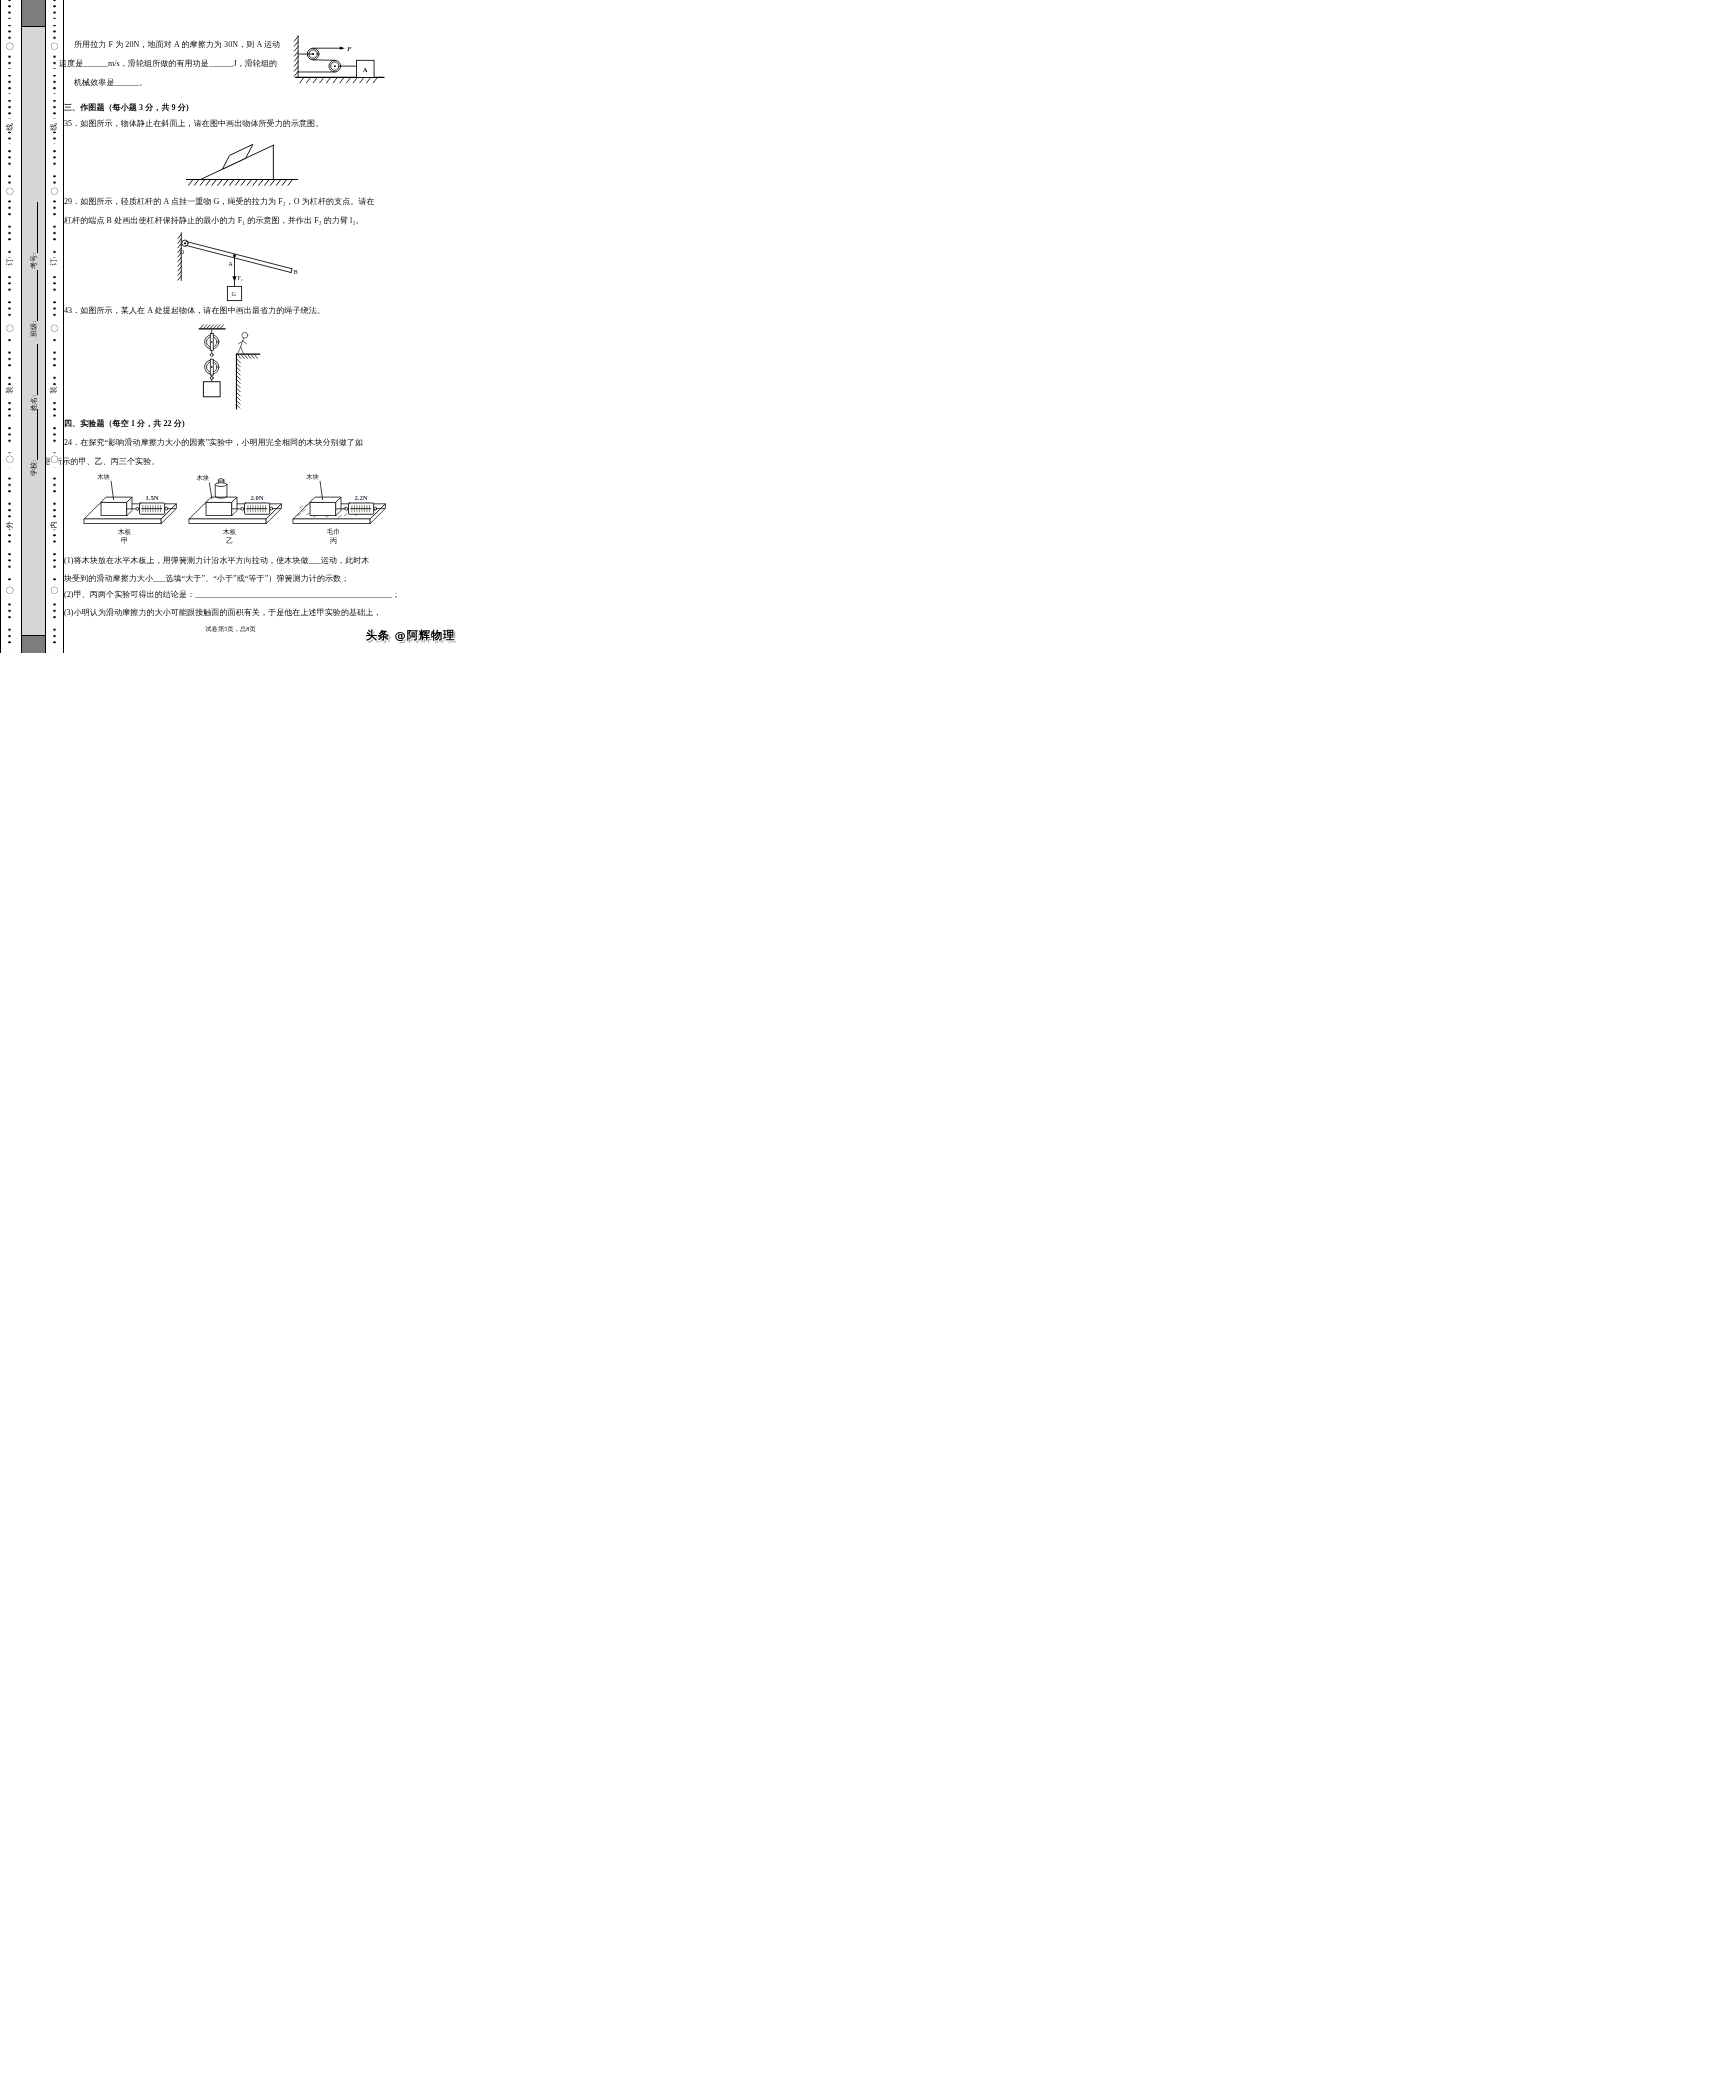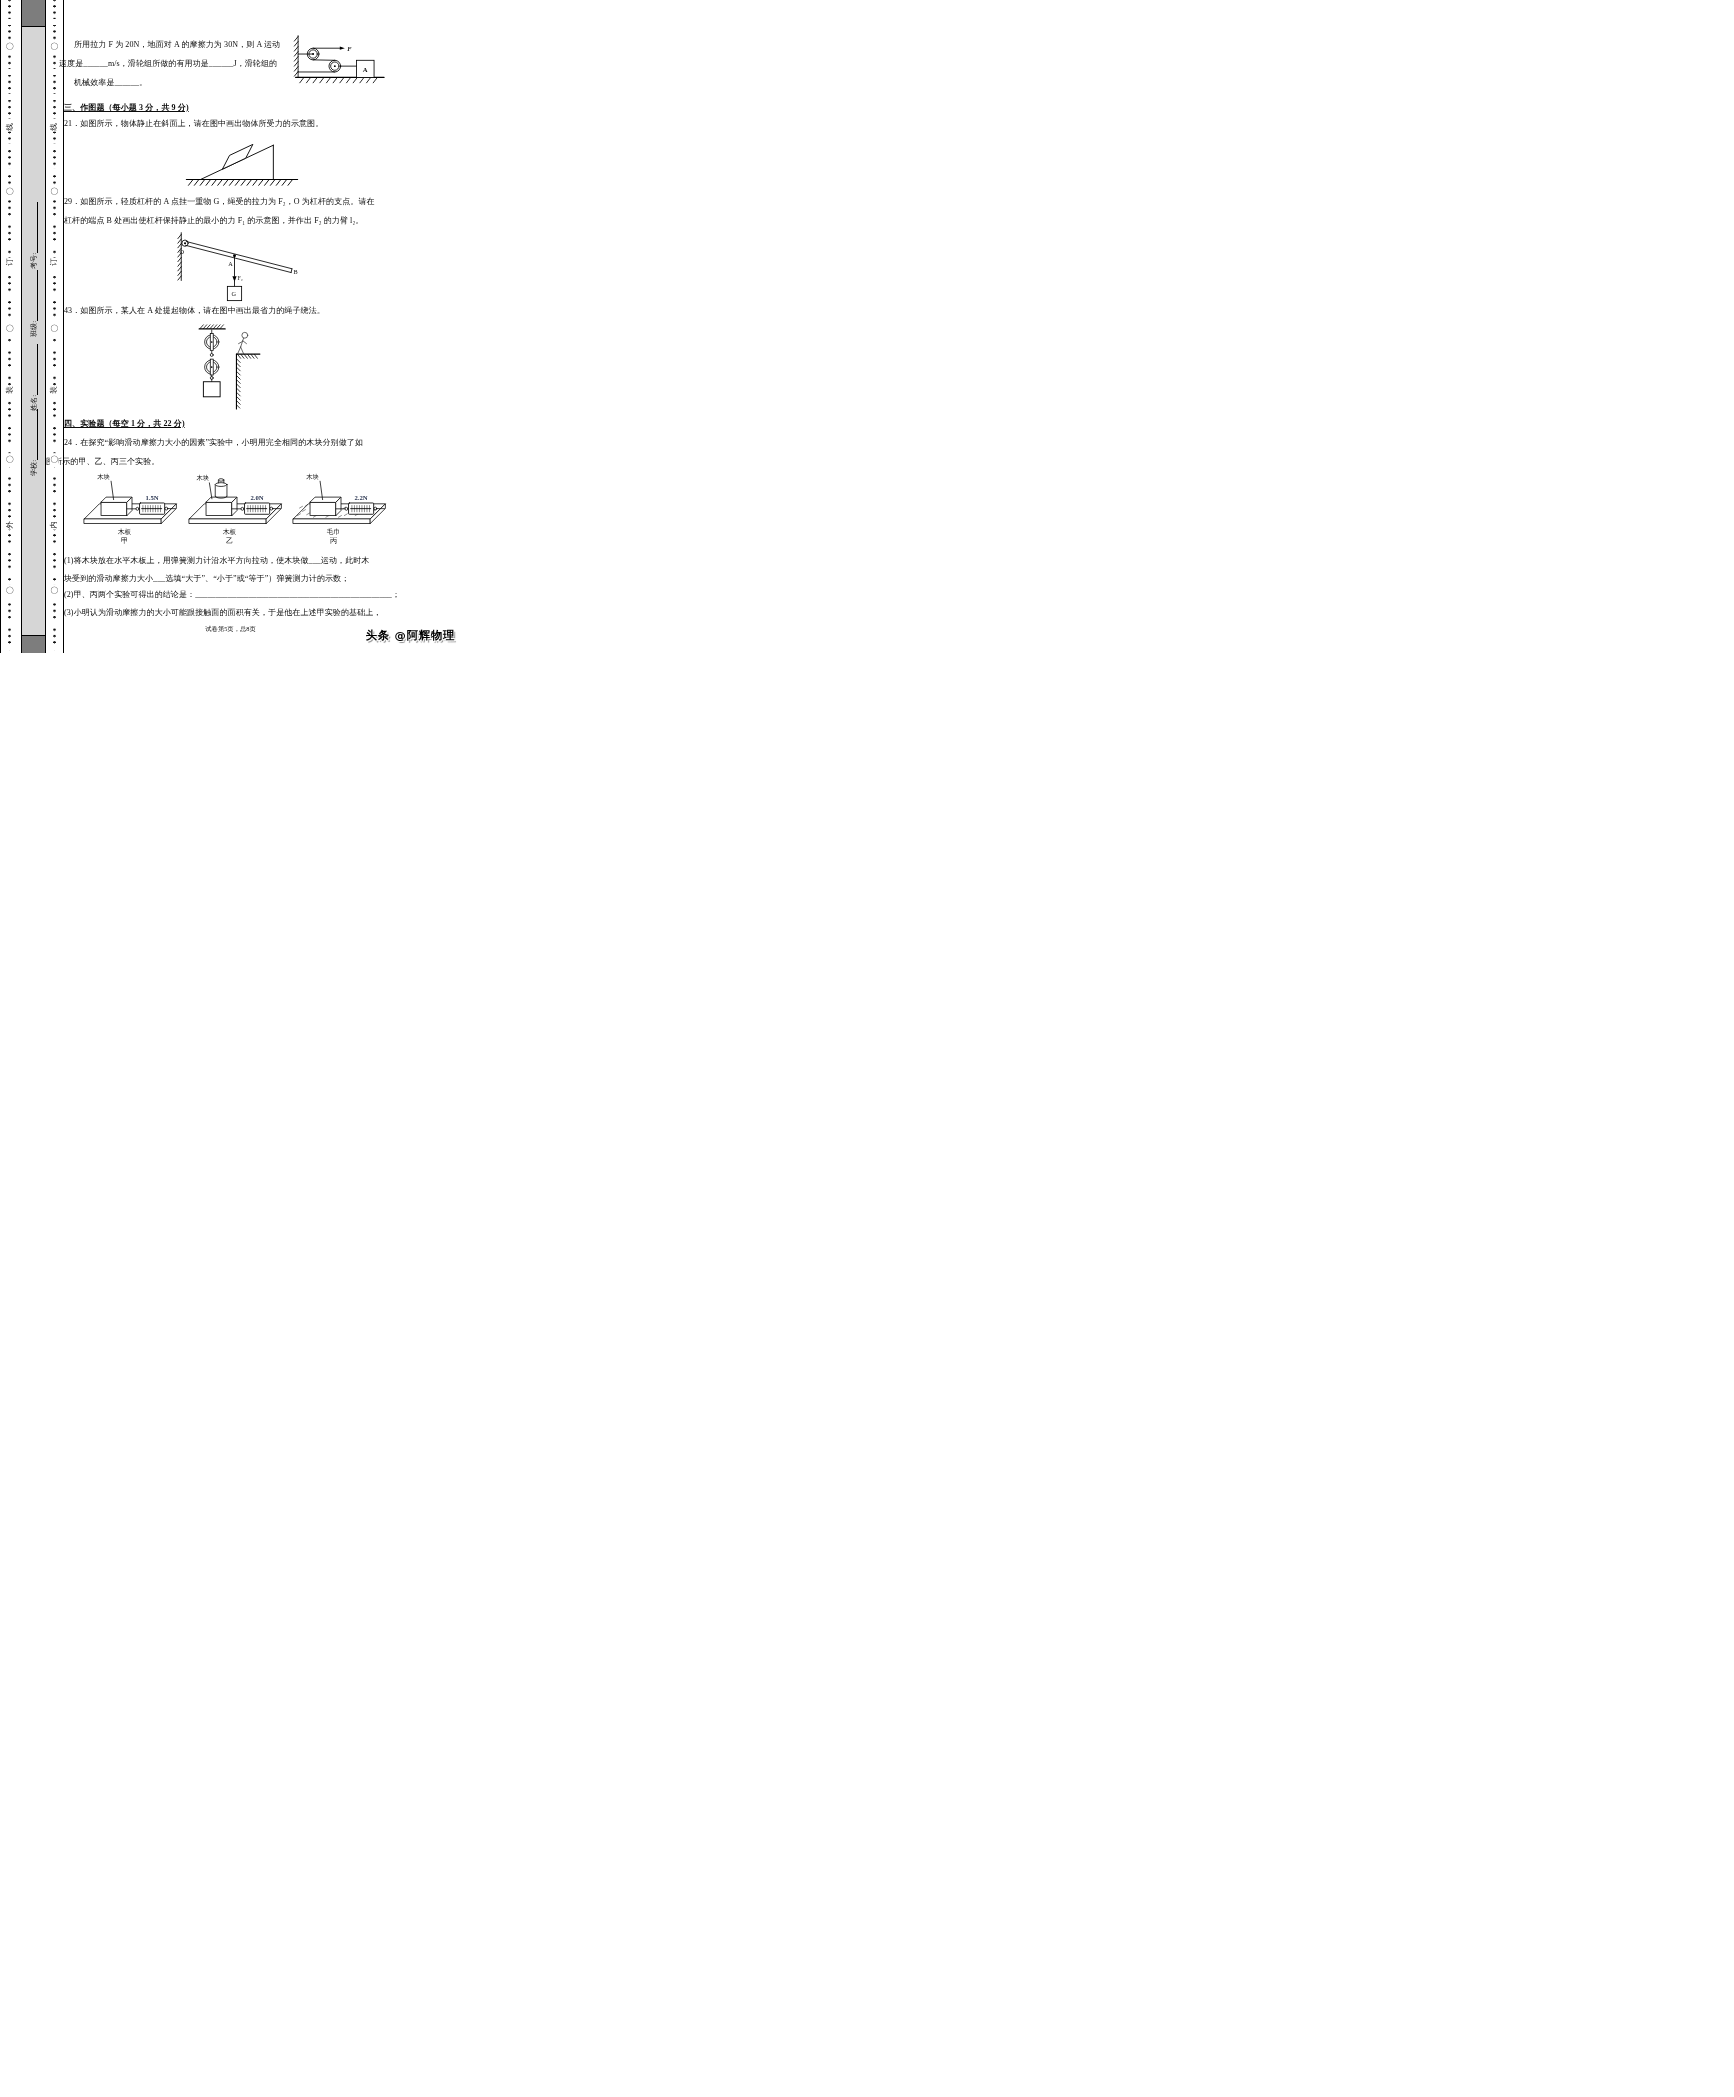--- a/index.html
+++ b/index.html
@@ -17,21 +17,21 @@
   .mcircle{transform:translate(-50%,-50%);font-size:8px;padding:2.9px 0.4px;}
   
   .band{position:absolute;top:0;bottom:0;left:22px;width:23.5px;background:#d6d6d6;}
   .band-top{position:absolute;top:0;left:0;right:0;height:26px;background:#7d7d7d;border-bottom:1.3px solid #000;}
   .band-bot{position:absolute;bottom:0;left:0;right:0;height:17px;background:#7d7d7d;border-top:1.3px solid #000;}
   .vfield{position:absolute;left:50%;width:84px;transform:translate(-50%,-50%) rotate(-90deg);
     display:flex;align-items:flex-end;font-size:7.1px;white-space:nowrap;z-index:2;color:#111;}
   .vfield .blank{width:51px;border-bottom:0.8px solid #000;height:0.8px;margin-bottom:1.3px;}
   
   .tl{position:absolute;white-space:nowrap;font-size:8px;letter-spacing:0.1px;}
-  .bold{font-weight:700;text-decoration:underline;}
+  .bold{font-weight:700;}
   .diag{position:absolute;}
   .footer{position:absolute;left:0;right:0;top:625px;text-align:center;font-size:6.3px;}
   .watermark{position:absolute;right:5.9px;top:628px;font-size:11.3px;font-weight:700;letter-spacing:0.8px;
     font-family:"DejaVu Sans","Liberation Sans",sans-serif;color:#000;
     text-shadow:-0.8px -0.8px 0 #fff,0.8px -0.8px 0 #fff,-0.8px 0.8px 0 #fff,0.8px 0.8px 0 #fff,1.7px 2.1px 0.8px rgba(0,0,0,.45);}
   svg text{fill:#111;font-family:"Liberation Serif","DejaVu Serif","DejaVu Sans",serif;}
   .reading{fill:#2a3550;font-weight:600;}
 </style>
 </head>
 <body>
@@ -131,21 +131,21 @@
       <rect x="156" y="63" width="42" height="41" fill="#fff"></rect>
     </g>
     <polygon points="116,30 128,34 116,38" fill="#000"></polygon>
     <circle cx="52" cy="48" r="2.3" fill="#000"></circle>
       <circle cx="104" cy="77" r="2.3" fill="#000"></circle>
     <text x="134" y="40" font-size="15" font-style="italic" font-weight="700">F</text>
     <text x="171" y="90" font-size="16" font-weight="700">A</text>
   </svg>
 
   <div class="tl bold" style="left:64px;top:102px">三、作图题（每小题 3 分，共 9 分)</div>
-  <div class="tl" style="left:64px;top:118px">21．如图所示，物体静止在斜面上，请在图中画出物体所受力的示意图。</div>
+  <div class="tl" style="left:64px;top:118px">35．如图所示，物体静止在斜面上，请在图中画出物体所受力的示意图。</div>
 
   <svg class="diag" style="left:183px;top:136px" width="118" height="51" viewBox="0 0 282 122">
     <g stroke="#000" stroke-width="2.2" fill="none" stroke-linecap="round">
       <line x1="8" y1="104" x2="274" y2="104" stroke-width="2.8"></line>
       <line x1="24" y1="104" x2="13" y2="118"></line>
         <line x1="38" y1="104" x2="27" y2="118"></line>
       <line x1="52" y1="104" x2="41" y2="118"></line>
         <line x1="66" y1="104" x2="55" y2="118"></line>
       <line x1="80" y1="104" x2="69" y2="118"></line>
         <line x1="94" y1="104" x2="83" y2="118"></line>

